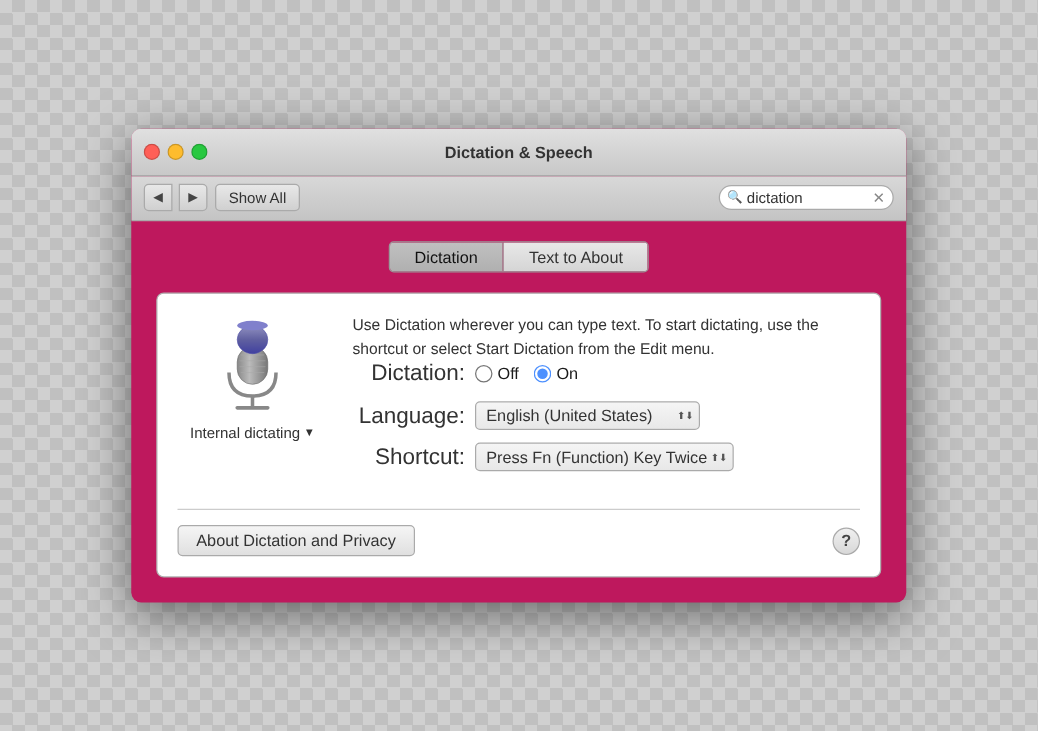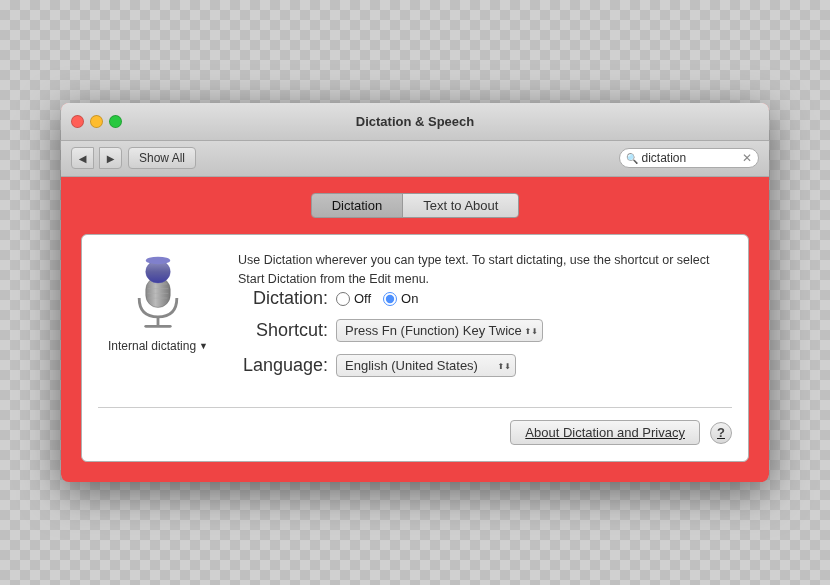--- a/index.html
+++ b/index.html
@@ -13,22 +13,22 @@
       background-size: 20px 20px;
       display: flex;
       align-items: center;
       justify-content: center;
       font-family: -apple-system, "Lucida Grande", sans-serif;
       font-size: 13px;
       color: #1a1a1a;
     }
 
     .window {
-      width: 708px;
-      background: #ef4444;
+      width: 620px;
+      background: #be185d;
       border-radius: 8px;
       box-shadow: 0 10px 40px rgba(0,0,0,0.5), inset 0 1px 0 rgba(255,255,255,0.8);
       overflow: hidden;
     }
 
     .title-bar {
       background: linear-gradient(to bottom, #e0e0e0, #c8c8c8);
       height: 38px;
       display: flex;
       align-items: center;
@@ -302,26 +302,25 @@
       right: 5px;
       top: 50%;
       transform: translateY(-50%);
       color: #555;
       pointer-events: none;
     }
 
     .bottom-row {
       display: flex;
       align-items: center;
-      justify-content: flex-end;
+      justify-content: space-between;
       gap: 10px;
       margin-top: 20px;
       padding-top: 12px;
       border-top: 1px solid #ccc;
-      text-decoration: underline;
     }
 
     .privacy-btn {
       background: linear-gradient(to bottom, #f5f5f5, #e0e0e0);
       border: 1px solid #aaa;
       border-radius: 4px;
       padding: 4px 14px;
       font-size: 13px;
       color: #333;
       cursor: pointer;
@@ -440,37 +439,37 @@
                 <span>Off</span>
               </label>
               <label class="radio-item">
                 <input type="radio" class="radio-input" name="dictation" checked="" style="">
                 <span>On</span>
               </label>
             </div>
           </div>
 
 
+          <div class="row" style="margin-top:12px;">
+            <span class="row-label">Language:</span>
+            <div class="select-wrapper">
+              <select class="select-dropdown">
+                <option>English (United States)</option>
+              </select>
+            </div>
+          </div>
+
           <div class="row">
             <span class="row-label">Shortcut:</span>
             <div class="select-wrapper">
               <select class="select-dropdown">
                 <option>Press Fn (Function) Key Twice</option>
               </select>
             </div>
           </div>
-
-          <div class="row" style="margin-top:12px;">
-            <span class="row-label">Language:</span>
-            <div class="select-wrapper">
-              <select class="select-dropdown">
-                <option>English (United States)</option>
-              </select>
-            </div>
-          </div>
         </div>
       </div>
 
       <div class="bottom-row">
         <button class="privacy-btn">About Dictation and Privacy</button>
         <div class="help-btn">?</div>
       </div>
     </div>
   </div>
 </div>

